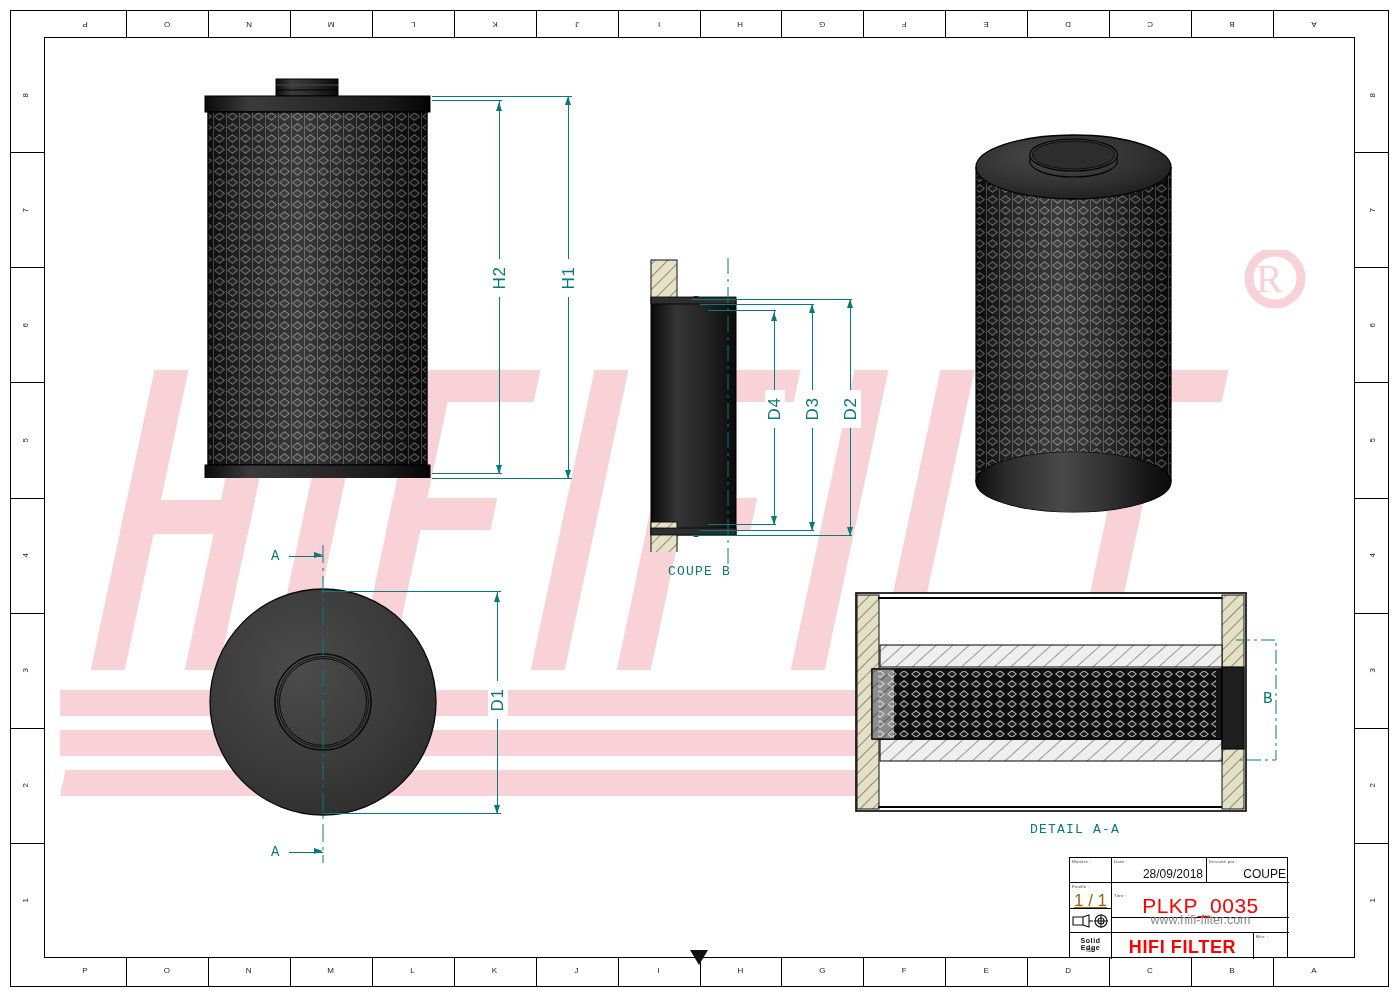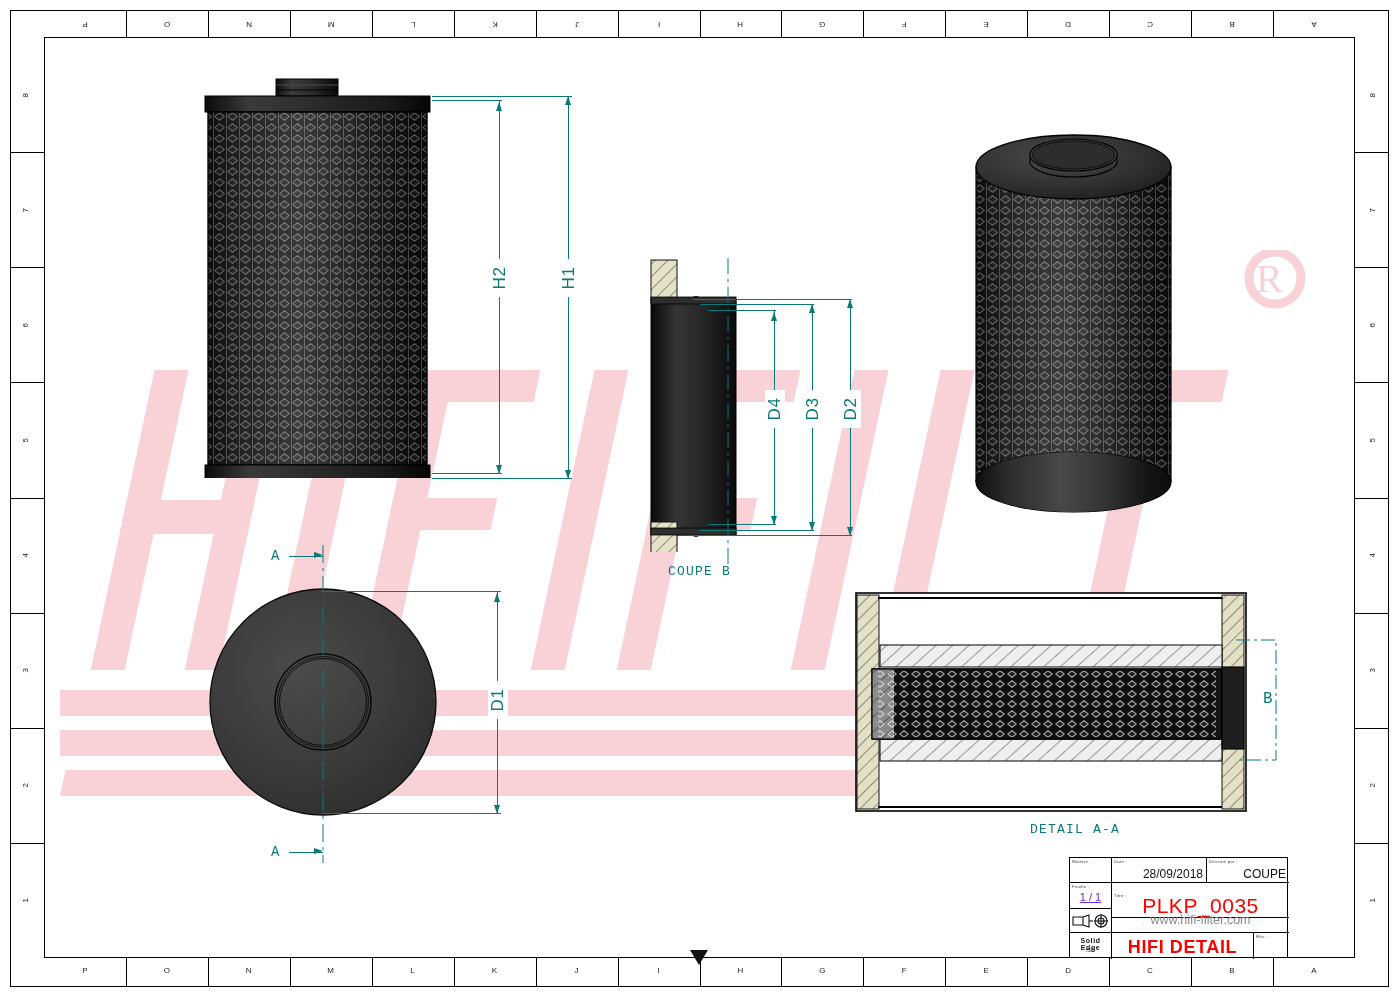--- a/index.html
+++ b/index.html
@@ -54,21 +54,21 @@
       font-family:"Liberation Sans",sans-serif;letter-spacing:.2px;}
   .tb .val{position:absolute;right:3px;bottom:1px;font-size:12px;color:#111;
       font-family:"Liberation Sans",sans-serif;}
   .tb .ctr{position:absolute;left:0;width:100%;text-align:center;}
   .red{color:#ff0000;}
   .grey{color:#8a8a8a;}
   .tb-ref{font-size:21px;letter-spacing:.5px;font-family:"Liberation Sans",sans-serif;}
   .tb-url{font-size:12.5px;font-family:"Liberation Sans",sans-serif;}
   .tb-brand{font-size:18px;font-weight:bold;letter-spacing:.6px;
       font-family:"Liberation Sans",sans-serif;}
-  .tb-sheet{font-size:11px;color:#6d28d9;text-decoration:underline;}
+  .tb-sheet{font-size:17px;color:#a16207;text-decoration:underline;}
   .tb-se{font-size:7px;font-weight:bold;letter-spacing:.6px;color:#111;}
   .tb-se2{font-size:5px;color:#111;}
   .tri-mark{position:absolute;left:690px;top:950px;width:0;height:0;
       border-left:9px solid transparent;border-right:9px solid transparent;
       border-top:15px solid #111;}
 </style>
 </head>
 <body>
 
 <div class="sheet">
@@ -502,21 +502,21 @@
     </div>
     <div class="cell last" style="left:42px;top:51px;width:177px;height:24px;">
       <span class="ctr tb-url grey" style="top:4px;">www.hifi-filter.com</span>
     </div>
 
     <div class="cell btm" style="left:0;top:75px;width:42px;height:26px;border-bottom:none;">
       <span class="ctr tb-se" style="top:4px;">Solid Edge</span>
       <span class="ctr tb-se2" style="top:14px;">ISO</span>
     </div>
     <div class="cell btm" style="left:42px;top:75px;width:142px;height:26px;border-bottom:none;">
-      <span class="ctr tb-brand red" style="top:4px;">HIFI DETAIL</span>
+      <span class="ctr tb-brand red" style="top:4px;">HIFI FILTER</span>
     </div>
     <div class="cell btm last" style="left:184px;top:75px;width:35px;height:26px;border-bottom:none;">
       <span class="tag">Rév. :</span>
       <span class="val"></span>
     </div>
   </div>
 
 </div>
 
 </body></html>

